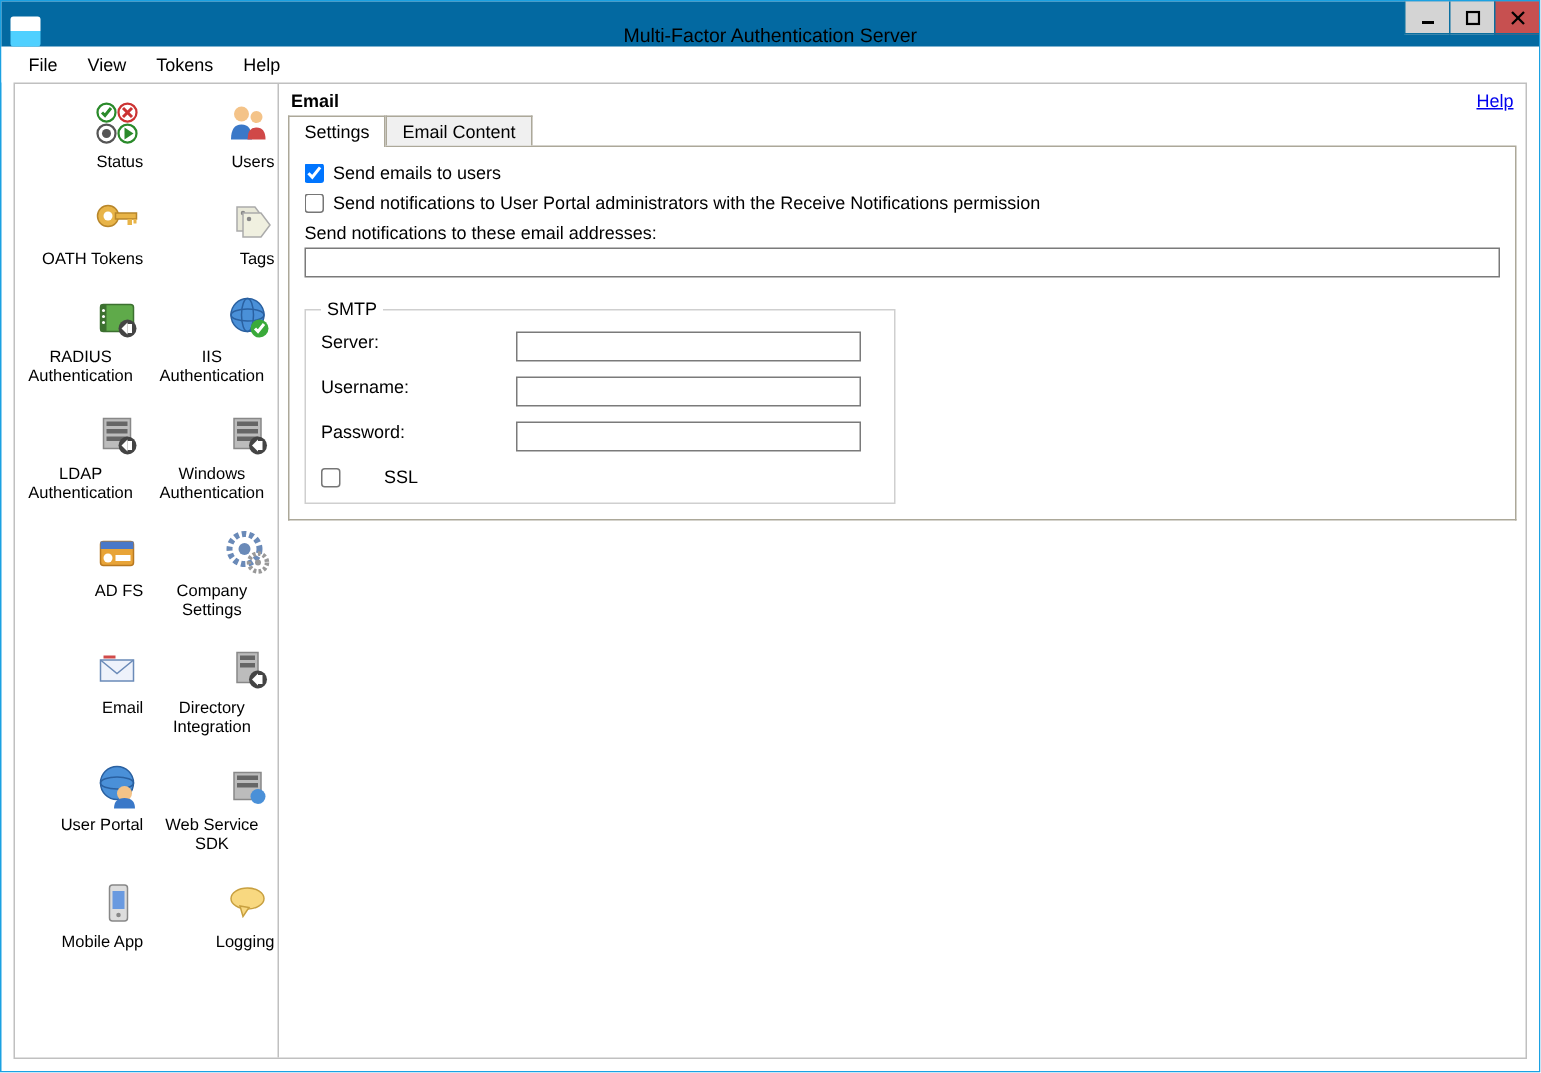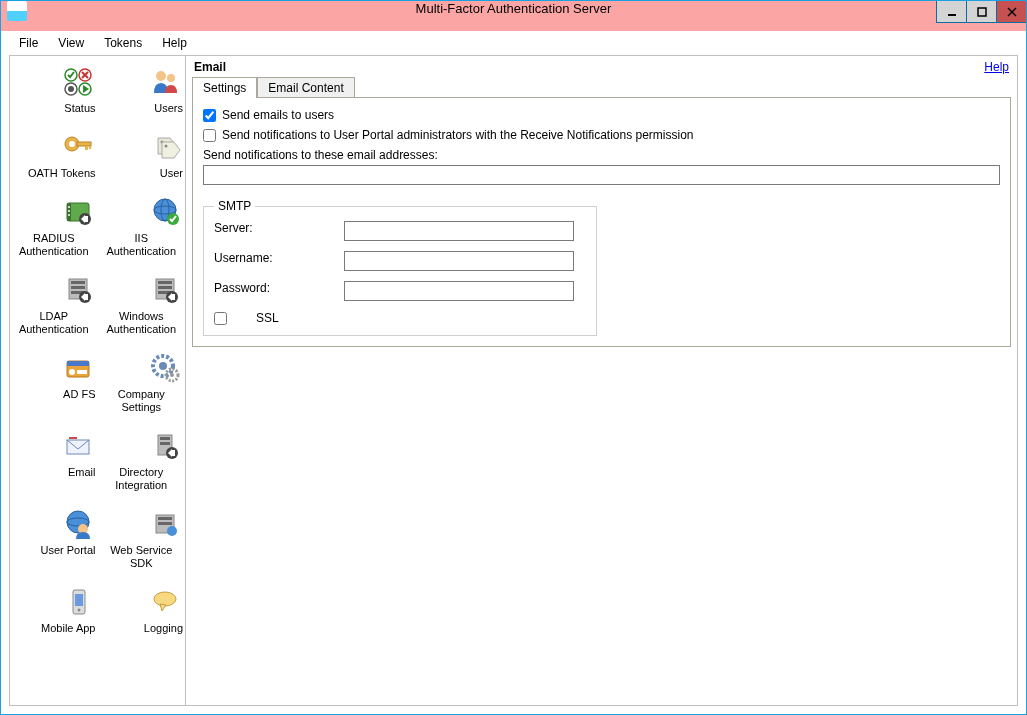--- a/index.html
+++ b/index.html
@@ -7,22 +7,22 @@
 
 .window {
   width: 1027px; height: 715px;
   border: 1px solid #1ba1e2;
   display: flex; flex-direction: column;
   background: #fff;
 }
 
 
 .titlebar {
-  height: 30px; background: #fca5a5;
-  display: flex; align-items: flex-start;
+  height: 30px; background: #0369a1;
+  display: flex; align-items: flex-end;
   position: relative;
 }
 .titlebar-icon {
   width: 20px; height: 20px; margin-left: 6px;
   background: linear-gradient(to bottom, #fff 0%, #fff 50%, #4fd0ff 50%, #4fd0ff 100%);
   border-radius: 2px;
 }
 .titlebar-title {
   position: absolute; left: 0; right: 0; text-align: center;
   font-size: 13px; color: #000;
@@ -235,21 +235,21 @@
 
       <div class="nav-item">
         <div class="icon-wrap">
           <svg width="34" height="34">
               <polygon points="10,8 22,8 28,16 22,24 10,24" fill="#e8e8d8" stroke="#aaa" stroke-width="1"></polygon>
               <circle cx="14" cy="12" r="1.5" fill="#888"></circle>
               <polygon points="14,12 26,12 32,20 26,28 14,28" fill="#f0f0e0" stroke="#aaa" stroke-width="1"></polygon>
               <circle cx="18" cy="16" r="1.5" fill="#888"></circle>
             </svg>
         </div>
-        <span>User</span>
+        <span>Tags</span>
       </div>
 
       <div class="nav-item">
         <div class="icon-wrap">
           <svg width="34" height="34">
               <rect x="6" y="8" width="22" height="18" fill="#5faa4a" stroke="#3c7030" stroke-width="1" rx="2"></rect>
               <rect x="6" y="8" width="4" height="18" fill="#3c7030"></rect>
               <circle cx="8" cy="12" r="1" fill="#fff"></circle>
               <circle cx="8" cy="16" r="1" fill="#fff"></circle>
               <circle cx="8" cy="20" r="1" fill="#fff"></circle>

